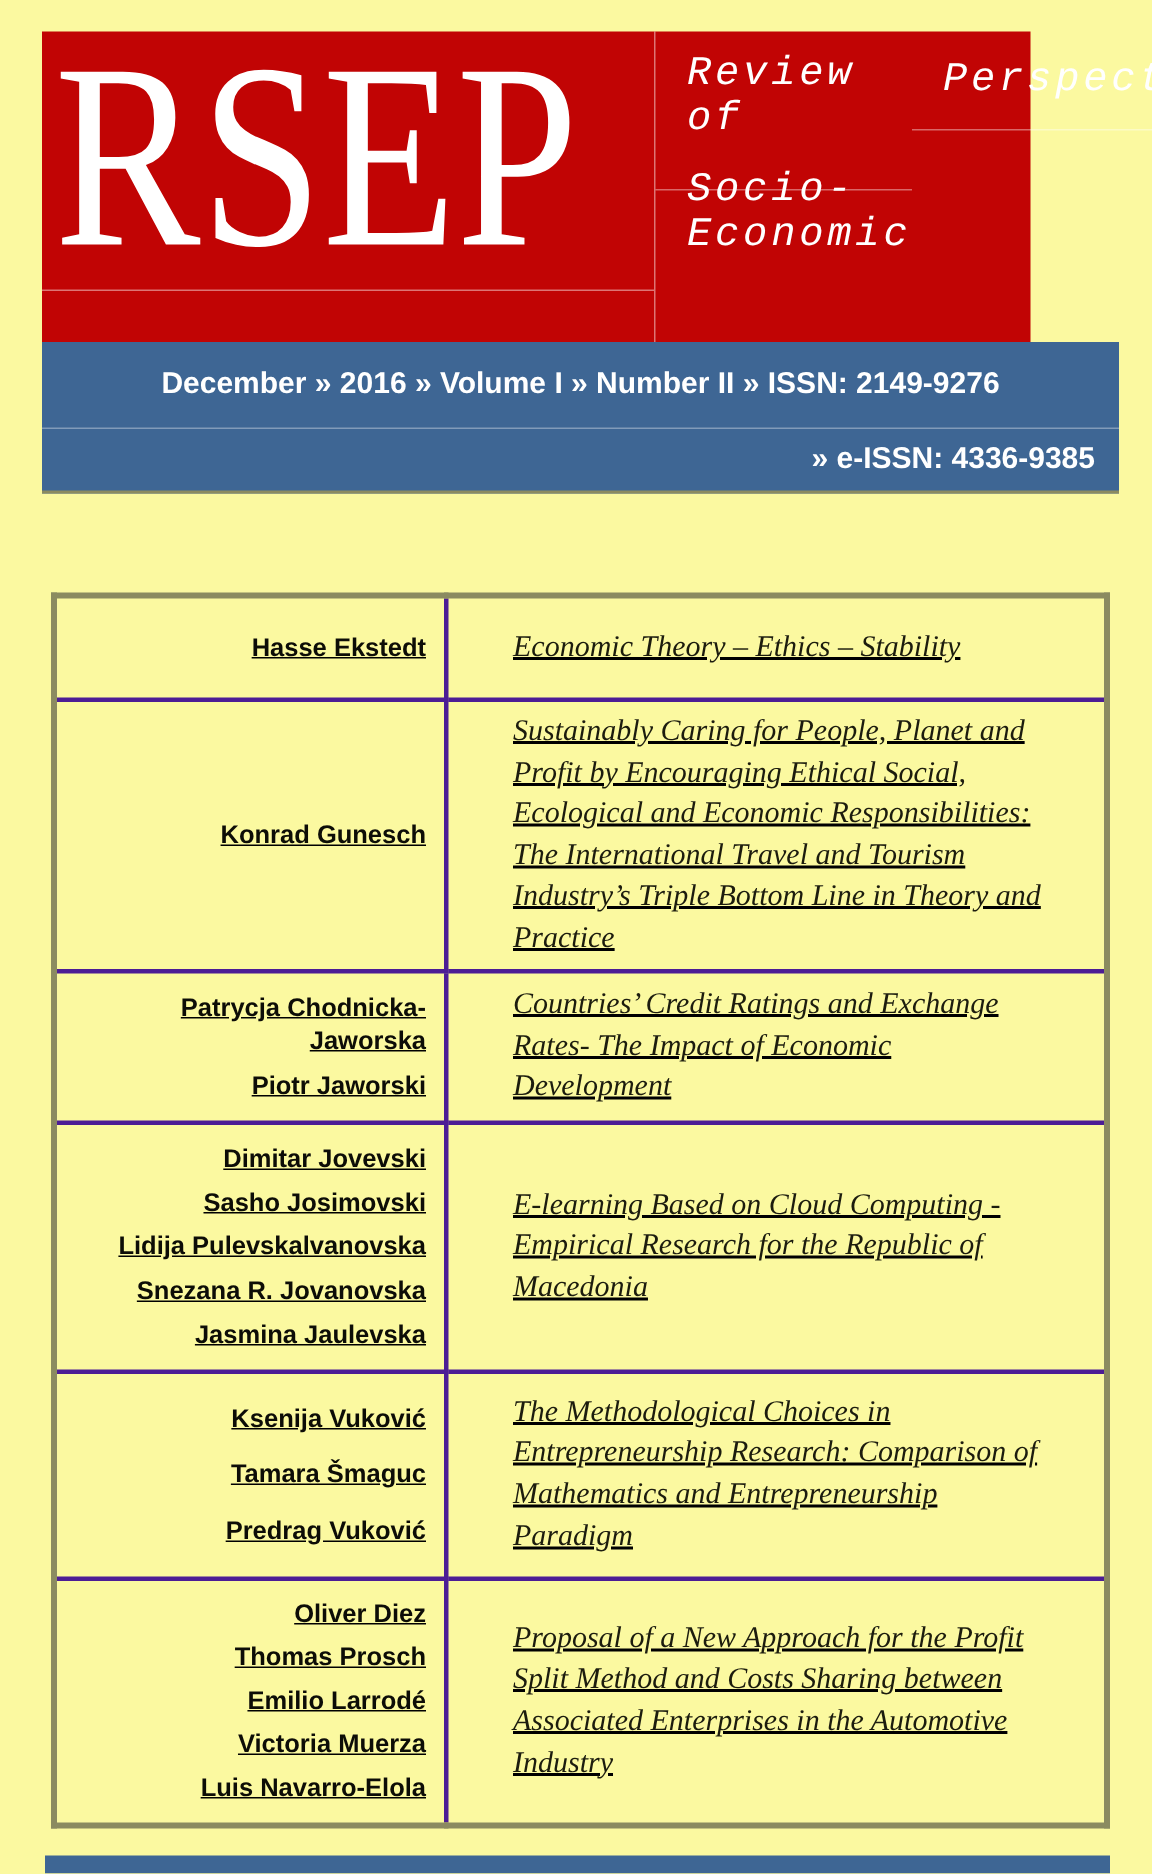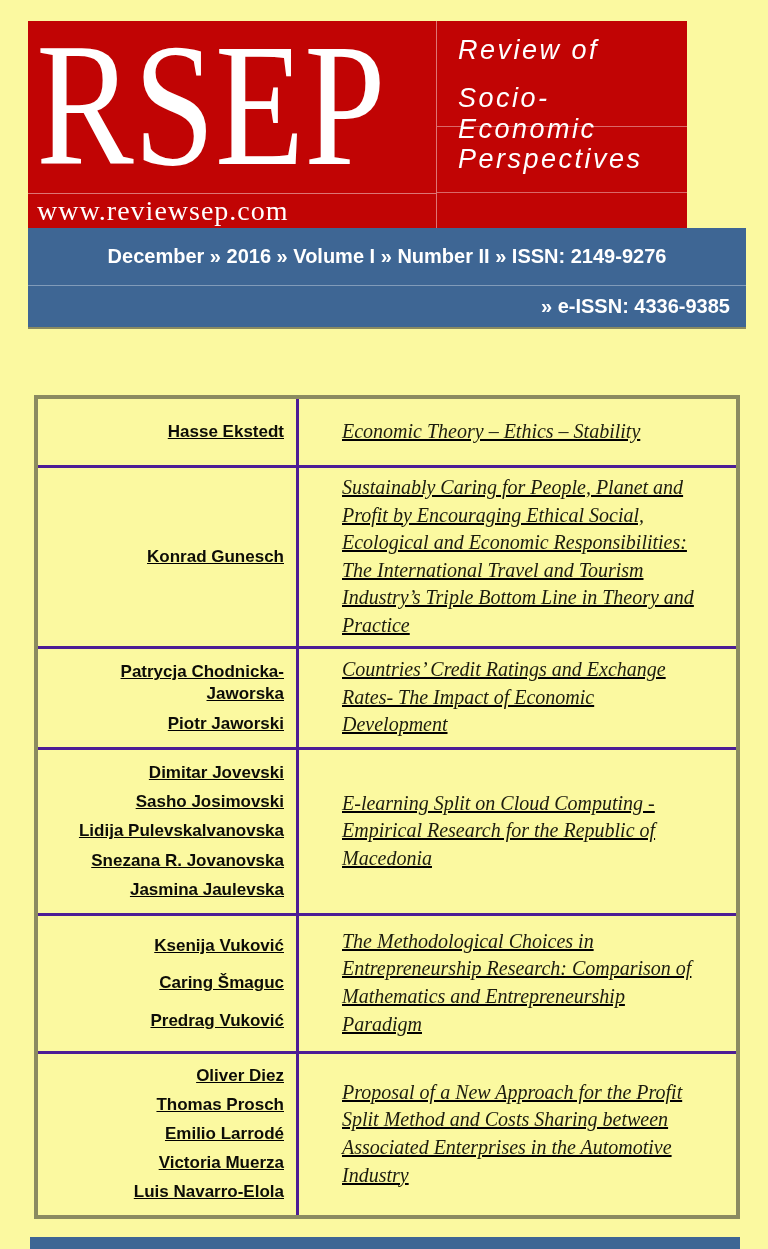--- a/index.html
+++ b/index.html
@@ -27,23 +27,23 @@
     padding-left:10px;
     transform:scaleX(0.83);transform-origin:left center;
     white-space:nowrap;
   }
   .www-box{
     height:34px;display:flex;align-items:center;
     font-family:"Liberation Serif",serif;
     font-size:28px;letter-spacing:1px;padding-left:9px;
   }
   .banner-right{
-    width:310px;height:100%;display:flex;flex-direction:column;
+    width:310px;height:100%;display:flex;flex-direction:row;
     border-left:1px solid rgba(255,255,255,0.45);
-    font-family:Liberation Sans, sans-serif;
+    font-family:Liberation Mono, monospace;
     font-style:italic;letter-spacing:2.5px;font-size:27px;
   }
   .jn-box1{
     height:106px;border-bottom:1px solid rgba(255,255,255,0.40);
     padding:14px 0 0 21px;box-sizing:border-box;
   }
   .jn-box1 .jn-line{margin-bottom:17px;}
   .jn-box2{
     height:66px;border-bottom:1px solid rgba(255,255,255,0.40);
     padding-left:21px;display:flex;align-items:center;box-sizing:border-box;
@@ -102,21 +102,20 @@
   }
 </style>
 </head>
 <body>
 
 <div class="banner">
   <div class="banner-left">
     <div class="rsep-box">
       <div class="rsep">RSEP</div>
     </div>
-    <div class="www-box">www.reviewsep.com</div>
   </div>
   <div class="banner-right">
     <div class="jn-box1">
       <div class="jn-line">Review of</div>
       <div class="jn-line">Socio-Economic</div>
     </div>
     <div class="jn-box2">
       <div>Perspectives</div>
     </div>
     <div class="jn-box3"></div>
@@ -168,29 +167,29 @@
     <td class="authors-cell">
       <div class="authors">
             <div class="author">Dimitar Jovevski</div>
             <div class="author">Sasho Josimovski</div>
             <div class="author">Lidija Pulevskalvanovska</div>
             <div class="author">Snezana R. Jovanovska</div>
             <div class="author">Jasmina Jaulevska</div>
           </div>
     </td>
     <td class="title-cell">
-      <div class="title">E-learning Split on Cloud Computing - Empirical Research for the Republic of Macedonia</div>
+      <div class="title">E-learning Based on Cloud Computing - Empirical Research for the Republic of Macedonia</div>
     </td>
   </tr>
 
   <tr class="toc-row">
     <td class="authors-cell">
       <div class="authors">
             <div class="author">Ksenija Vuković</div>
-            <div class="author">Caring Šmaguc</div>
+            <div class="author">Tamara Šmaguc</div>
             <div class="author">Predrag Vuković</div>
           </div>
     </td>
     <td class="title-cell">
       <div class="title">The Methodological Choices in Entrepreneurship Research: Comparison of Mathematics and Entrepreneurship Paradigm</div>
     </td>
   </tr>
 
   <tr class="toc-row">
     <td class="authors-cell">

